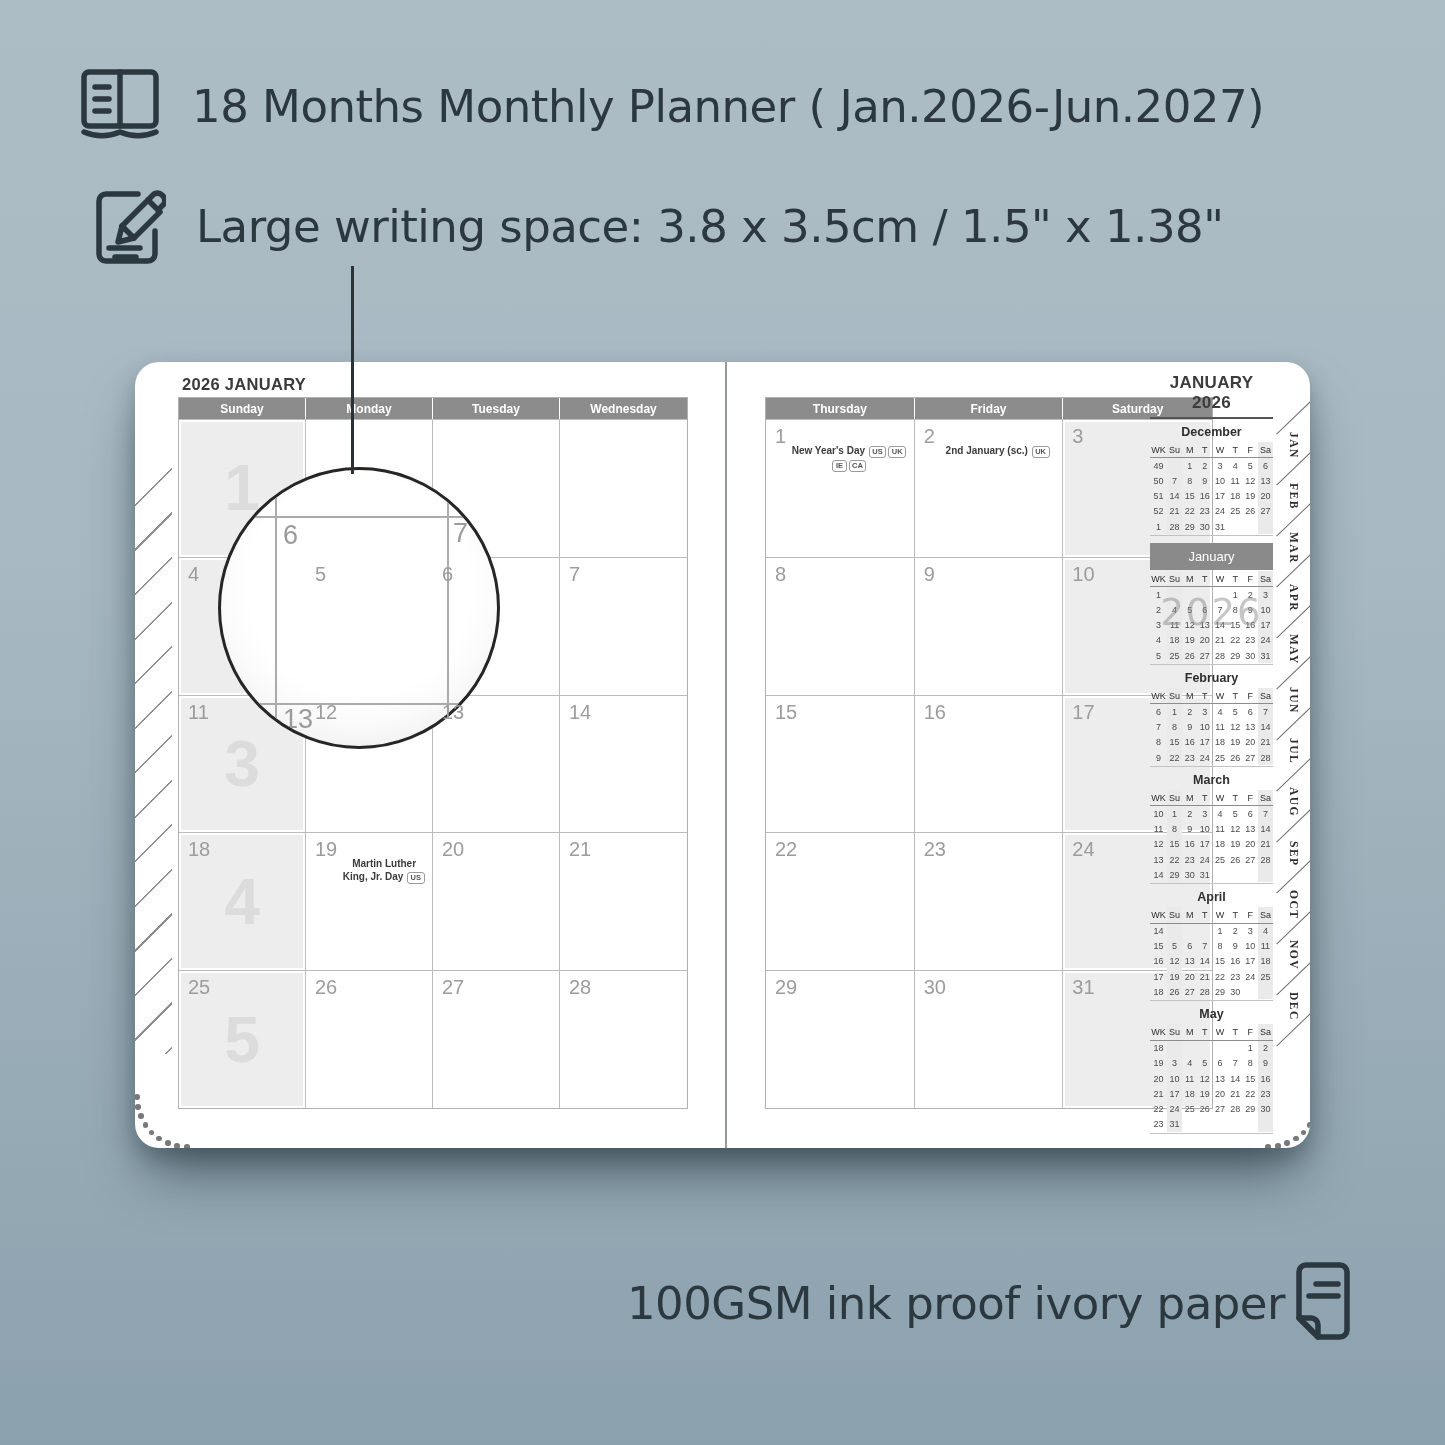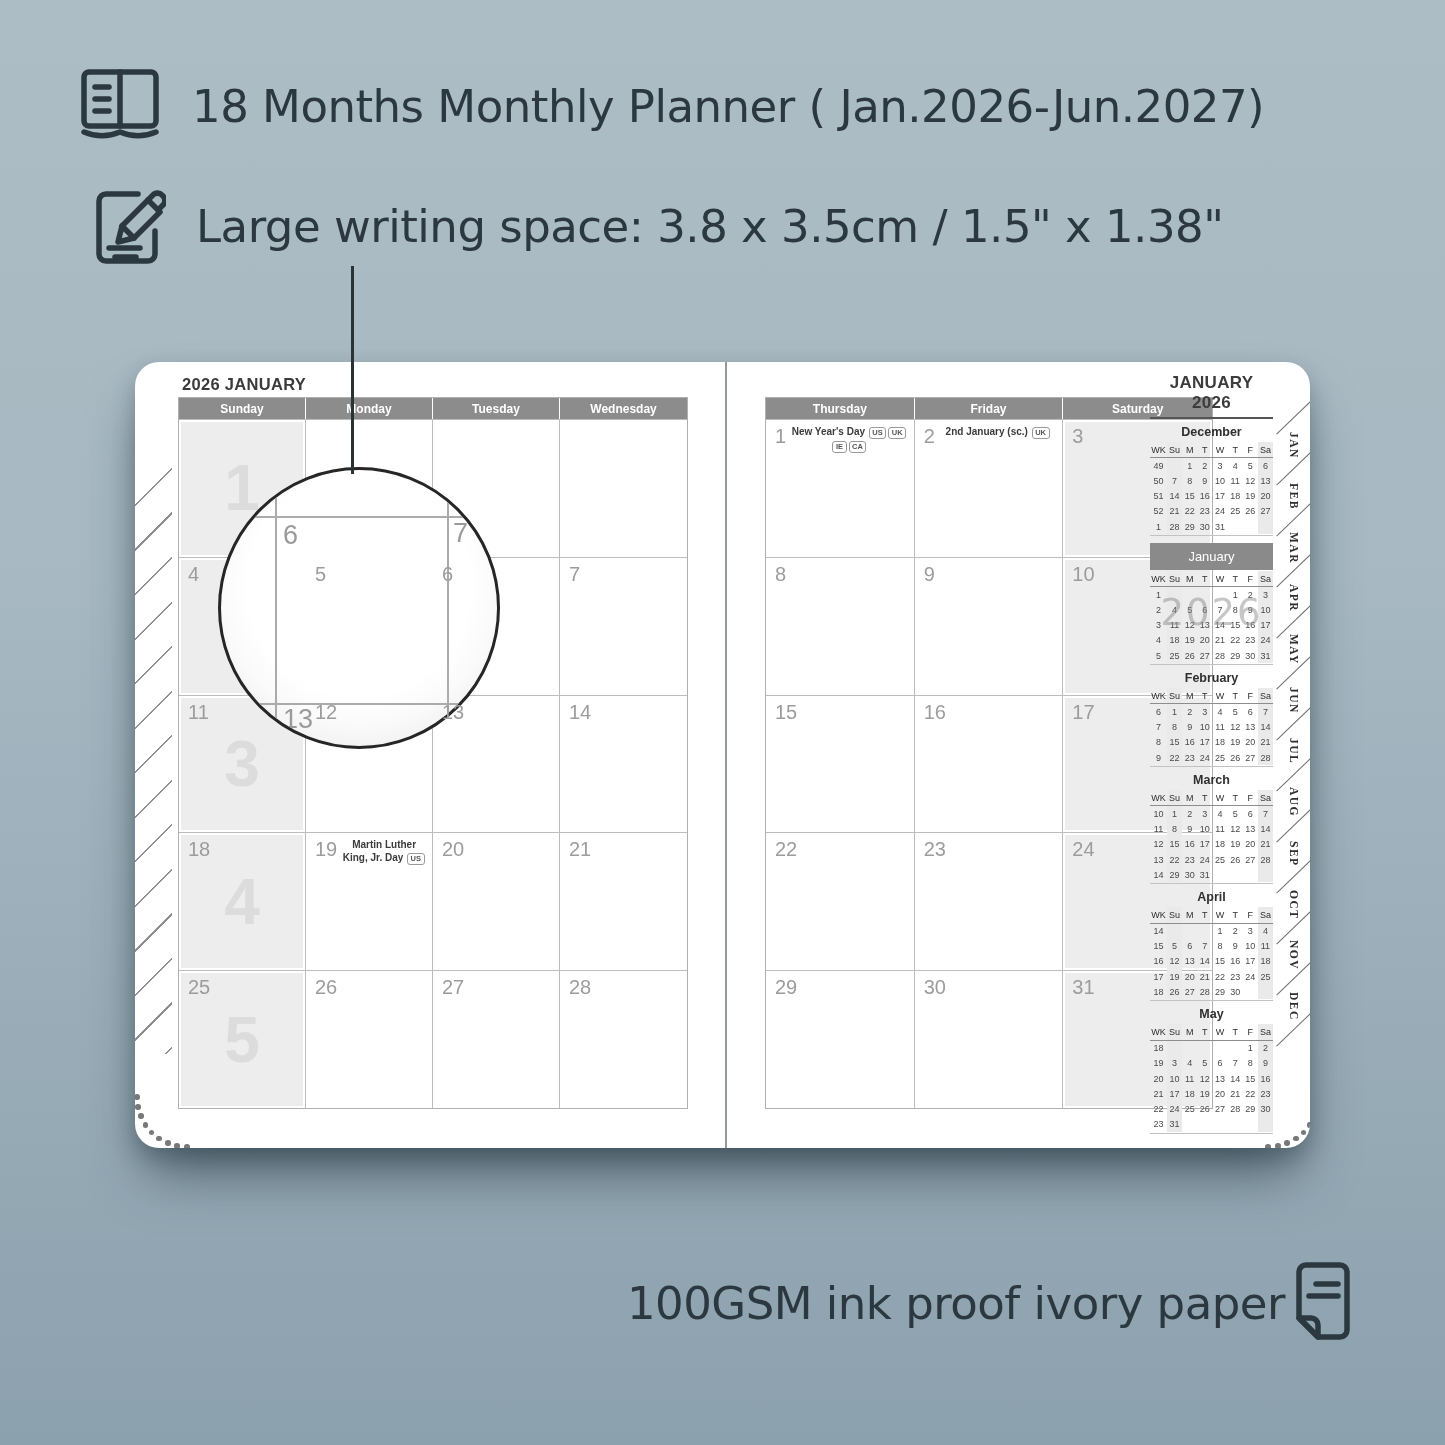--- a/index.html
+++ b/index.html
@@ -41,21 +41,21 @@
   .hdr-cell{background:#8c8c8c;color:#fff;font-size:12px;font-weight:700;display:flex;
             align-items:center;justify-content:center;border-right:1.5px solid #fff;}
   .hdr-cell.last{border-right:none;}
   .cell{border-right:1px solid #bcbcbc;border-top:1px solid #bcbcbc;position:relative;
         display:flex;align-items:flex-start;overflow:hidden;}
   .cell.last{border-right:none;}
   .shade{position:absolute;inset:2px;background:#ededed;}
   .wm{position:absolute;inset:0;display:flex;align-items:center;justify-content:center;
       font-size:64px;font-weight:600;color:#dcdcdc;}
   .date{position:relative;z-index:2;font-size:20px;color:#9c9c9c;margin:5px 0 0 9px;flex:none;}
-  .holiday{position:relative;z-index:2;flex:1;margin:5px 3px 0 2px;text-align:center;
+  .holiday{position:relative;z-index:2;flex:1;margin:24px 3px 0 2px;text-align:center;
            font-size:10px;font-weight:700;color:#3b3b3b;line-height:1.3;}
   .tag{display:inline-block;border:1px solid #9a9a9a;border-radius:3px;padding:0 2.5px;
        font-size:7.5px;line-height:10px;color:#555;background:#fff;margin:0 1px;font-weight:700;}
 
   .binding{position:absolute;left:590px;top:0;width:2px;height:100%;background:#939a9e;}
 
   
   .sidebar{position:absolute;left:1015px;top:8px;width:123px;}
   .sidebar-title{font-size:17px;font-weight:700;color:#3c3c3c;text-align:center;letter-spacing:.3px;margin-top:3px;}
   .sidebar-rule{height:2px;background:#555;margin:4px 0 6px;}

